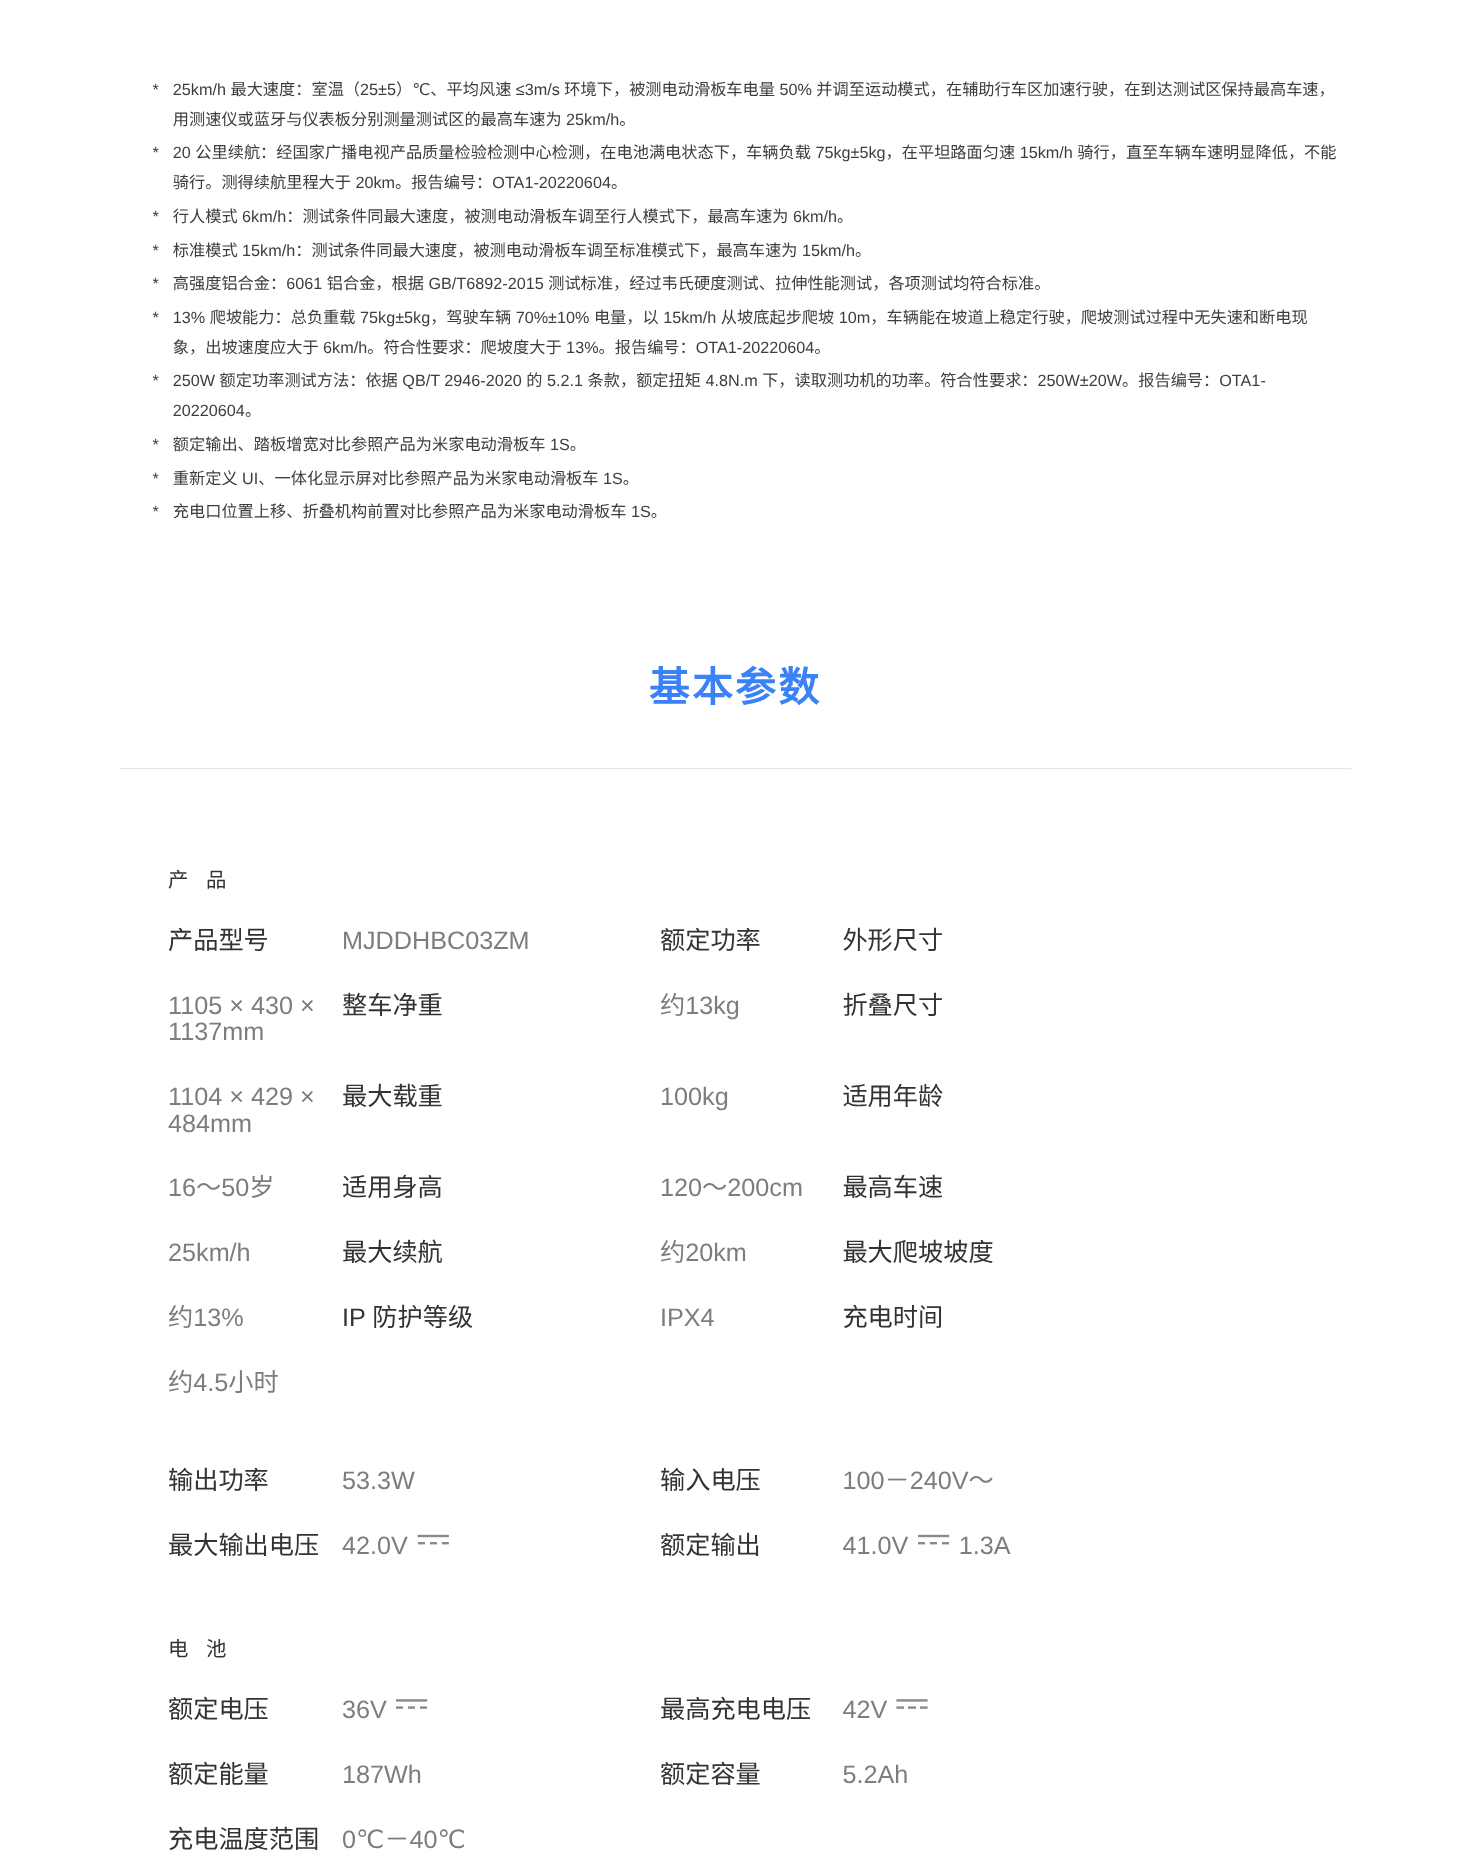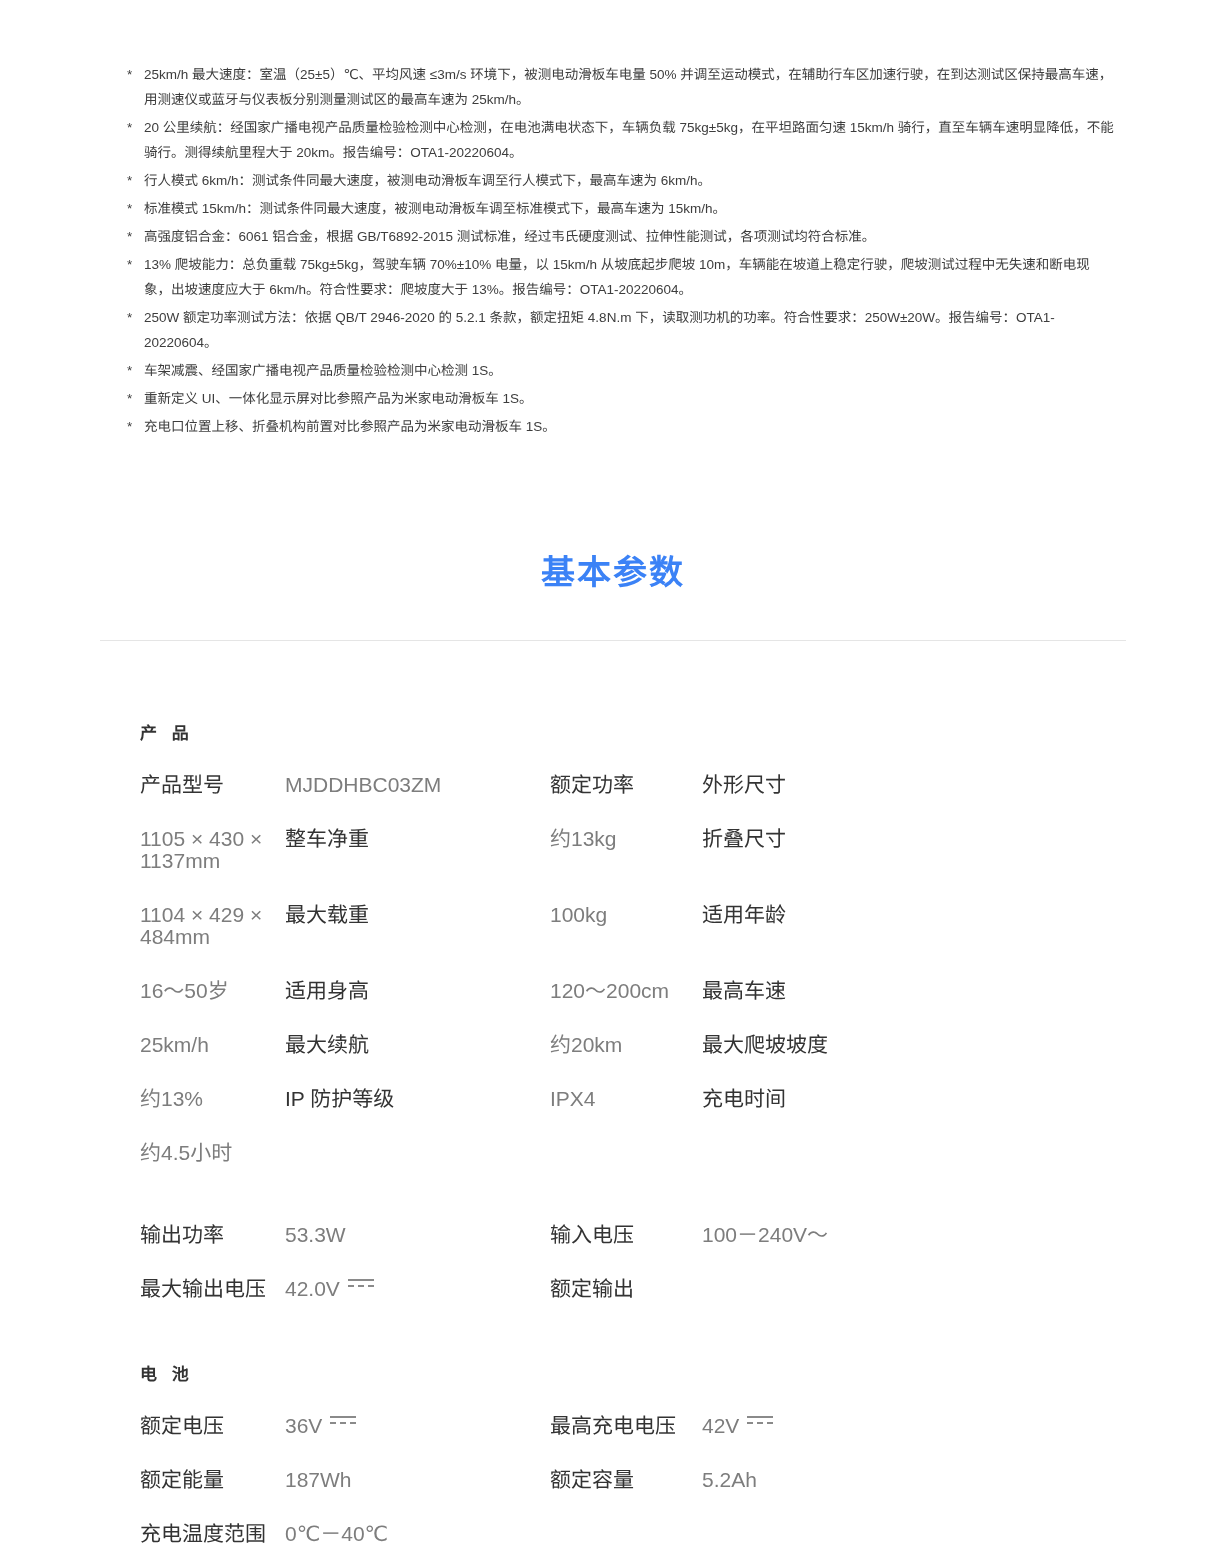--- a/index.html
+++ b/index.html
@@ -45,21 +45,21 @@
   }
 
   
   .specs { padding: 0 100px 0 140px; }
   .spec-section { margin-top: 60px; }
   .spec-section:first-child { margin-top: 78px; }
   .spec-section-title {
     font-size: 17px;
     color: #333333;
     letter-spacing: 5px;
-    font-weight: 700;
+    font-weight: 400;
   }
   .spec-grid {
     display: grid;
     grid-template-columns: 145px 265px 152px 1fr;
     row-gap: 32px;
     margin-top: 30px;
     font-size: 21px;
     line-height: 22px;
   }
   .spec-label { color: #333333; }
@@ -123,21 +123,21 @@
       <div class="footnote">
         <span class="footnote-marker">*</span>
         <span class="footnote-text">13% 爬坡能力：总负重载 75kg±5kg，驾驶车辆 70%±10% 电量，以 15km/h 从坡底起步爬坡 10m，车辆能在坡道上稳定行驶，爬坡测试过程中无失速和断电现象，出坡速度应大于 6km/h。符合性要求：爬坡度大于 13%。报告编号：OTA1-20220604。</span>
       </div>
       <div class="footnote">
         <span class="footnote-marker">*</span>
         <span class="footnote-text">250W 额定功率测试方法：依据 QB/T 2946-2020 的 5.2.1 条款，额定扭矩 4.8N.m 下，读取测功机的功率。符合性要求：250W±20W。报告编号：OTA1-20220604。</span>
       </div>
       <div class="footnote">
         <span class="footnote-marker">*</span>
-        <span class="footnote-text">车架减震、经国家广播电视产品质量检验检测中心检测 1S。</span>
+        <span class="footnote-text">额定输出、踏板增宽对比参照产品为米家电动滑板车 1S。</span>
       </div>
       <div class="footnote">
         <span class="footnote-marker">*</span>
         <span class="footnote-text">重新定义 UI、一体化显示屏对比参照产品为米家电动滑板车 1S。</span>
       </div>
       <div class="footnote">
         <span class="footnote-marker">*</span>
         <span class="footnote-text">充电口位置上移、折叠机构前置对比参照产品为米家电动滑板车 1S。</span>
       </div>
     </section>
@@ -213,20 +213,25 @@
           <div class="spec-label">输入电压</div>
           <div class="spec-value">
             <span>100－240V～</span>
           </div>
           <div class="spec-label">最大输出电压</div>
           <div class="spec-value">
             <span>42.0V</span>
             <span class="dc-icon"></span>
           </div>
           <div class="spec-label">额定输出</div>
+          <div class="spec-value">
+            <span>41.0V</span>
+            <span class="dc-icon"></span>
+            <span>1.3A</span>
+          </div>
         </div>
       </section>
       <section class="spec-section">
         <div class="spec-section-title">电 池</div>
         <div class="spec-grid">
           <div class="spec-label">额定电压</div>
           <div class="spec-value">
             <span>36V</span>
             <span class="dc-icon"></span>
           </div>

